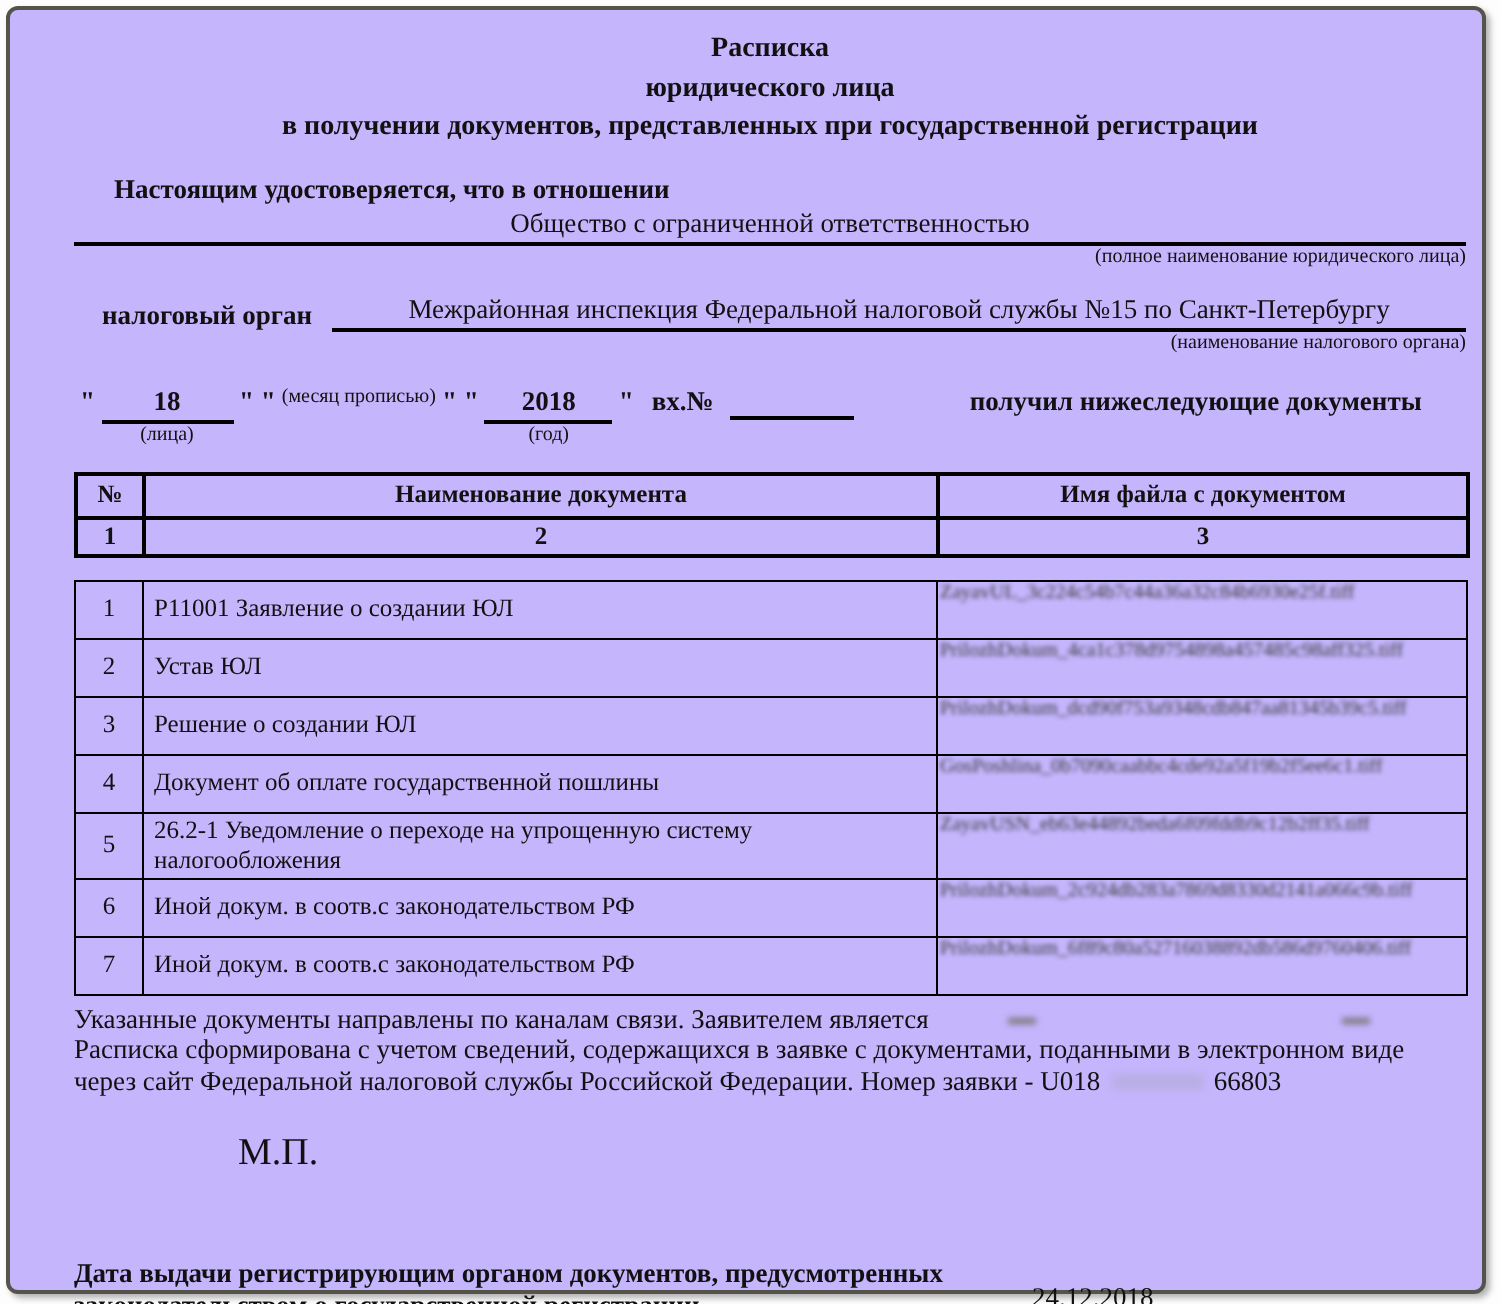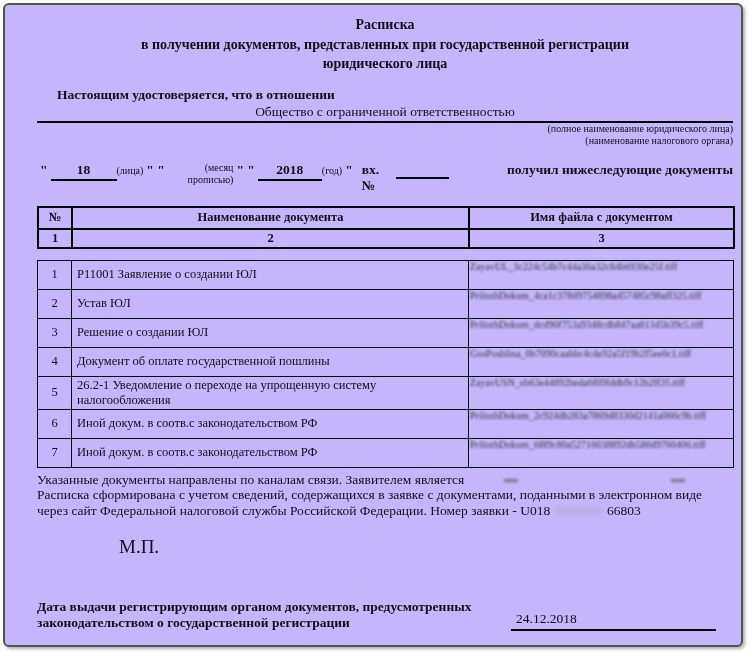--- a/index.html
+++ b/index.html
@@ -23,21 +23,21 @@
   .cap{font-size:10px;text-align:right;line-height:12px;}
 
   
   .tax-row{display:flex;align-items:flex-end;margin-top:12px;}
   .tax-label{font-weight:bold;font-size:13.5px;padding-left:14px;white-space:nowrap;}
   .tax-value{flex:1;margin-left:10px;border-bottom:2px solid #000;text-align:center;font-size:13.5px;padding-bottom:1px;}
   .tax-cap{padding-left:120px;}
 
   
   .date-row{display:flex;align-items:flex-start;margin-top:15px;font-weight:bold;font-size:13.5px;}
-  .fgroup{display:flex;flex-direction:row;align-items:center;}
+  .fgroup{display:flex;flex-direction:column;align-items:center;}
   .fval{border-bottom:2px solid #000;text-align:center;padding:0 4px 1px 4px;}
   .fcap{font-weight:normal;}
   .q{margin:0 3px;white-space:pre;}
   .vx{margin-left:6px;}
   .blank-line{display:inline-block;width:62px;border-bottom:2px solid #000;height:15px;margin-left:8px;}
   .received{margin-left:58px;white-space:nowrap;}
 
   
   table{border-collapse:collapse;width:696px;table-layout:fixed;}
   .hdr-table{margin-top:12px;}
@@ -65,29 +65,33 @@
   .issue-date{margin-left:22px;width:200px;border-bottom:2px solid #000;font-size:13.5px;padding-bottom:2px;padding-left:5px;}
 </style>
 </head>
 <body>
 
 <div class="frame">
   <div class="content">
 
     <div class="title">
       <div>Расписка</div>
+      <div>юридического лица</div>
       <div>в получении документов, представленных при государственной регистрации</div>
-      <div>юридического лица</div>
     </div>
 
     <div class="certify">Настоящим удостоверяется, что в отношении</div>
 
     <div class="entity-line">Общество с ограниченной ответственностью</div>
     <div class="cap">(полное наименование юридического лица)</div>
 
+    <div class="tax-row">
+      <span class="tax-label">налоговый орган</span>
+      <span class="tax-value">Межрайонная инспекция Федеральной налоговой службы №15 по Санкт-Петербургу</span>
+    </div>
     <div class="cap tax-cap">(наименование налогового органа)</div>
 
     <div class="date-row">
       <span class="q">"</span>
       <span class="fgroup">
         <span class="fval" style="min-width:58px;">18</span>
         <span class="cap fcap">(лица)</span>
       </span>
       <span class="q">" "</span>
       <span class="fgroup">

